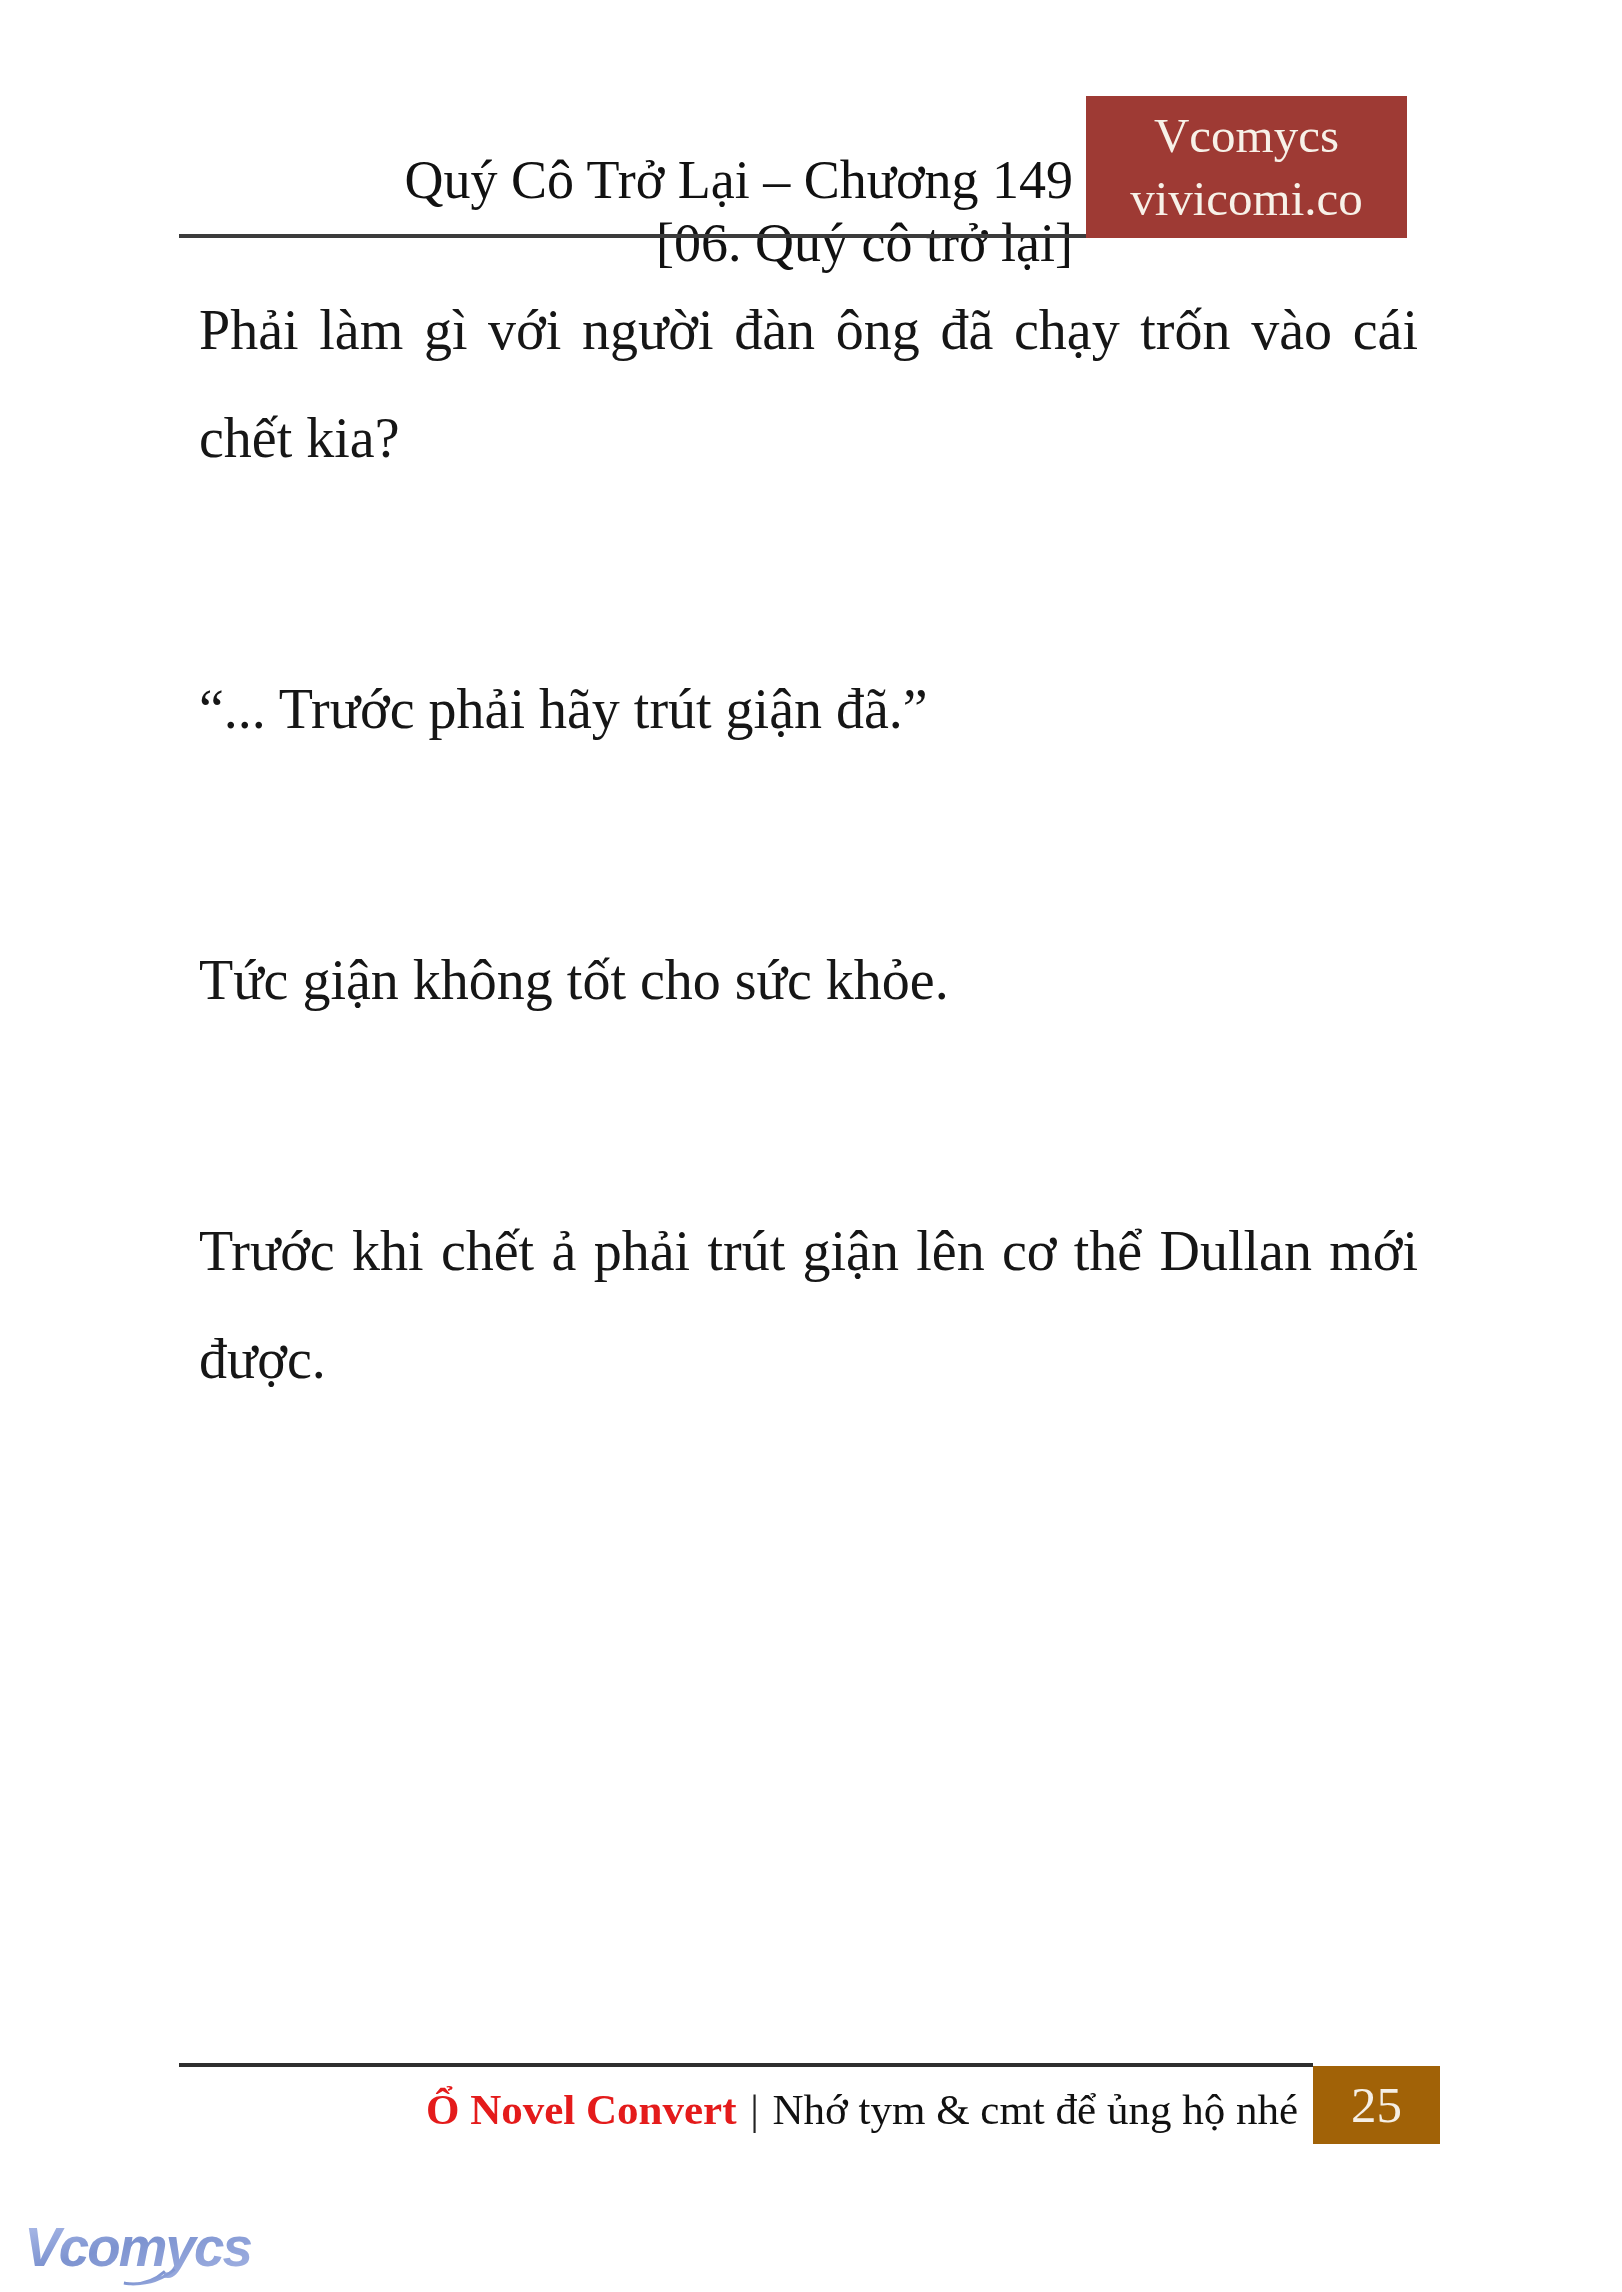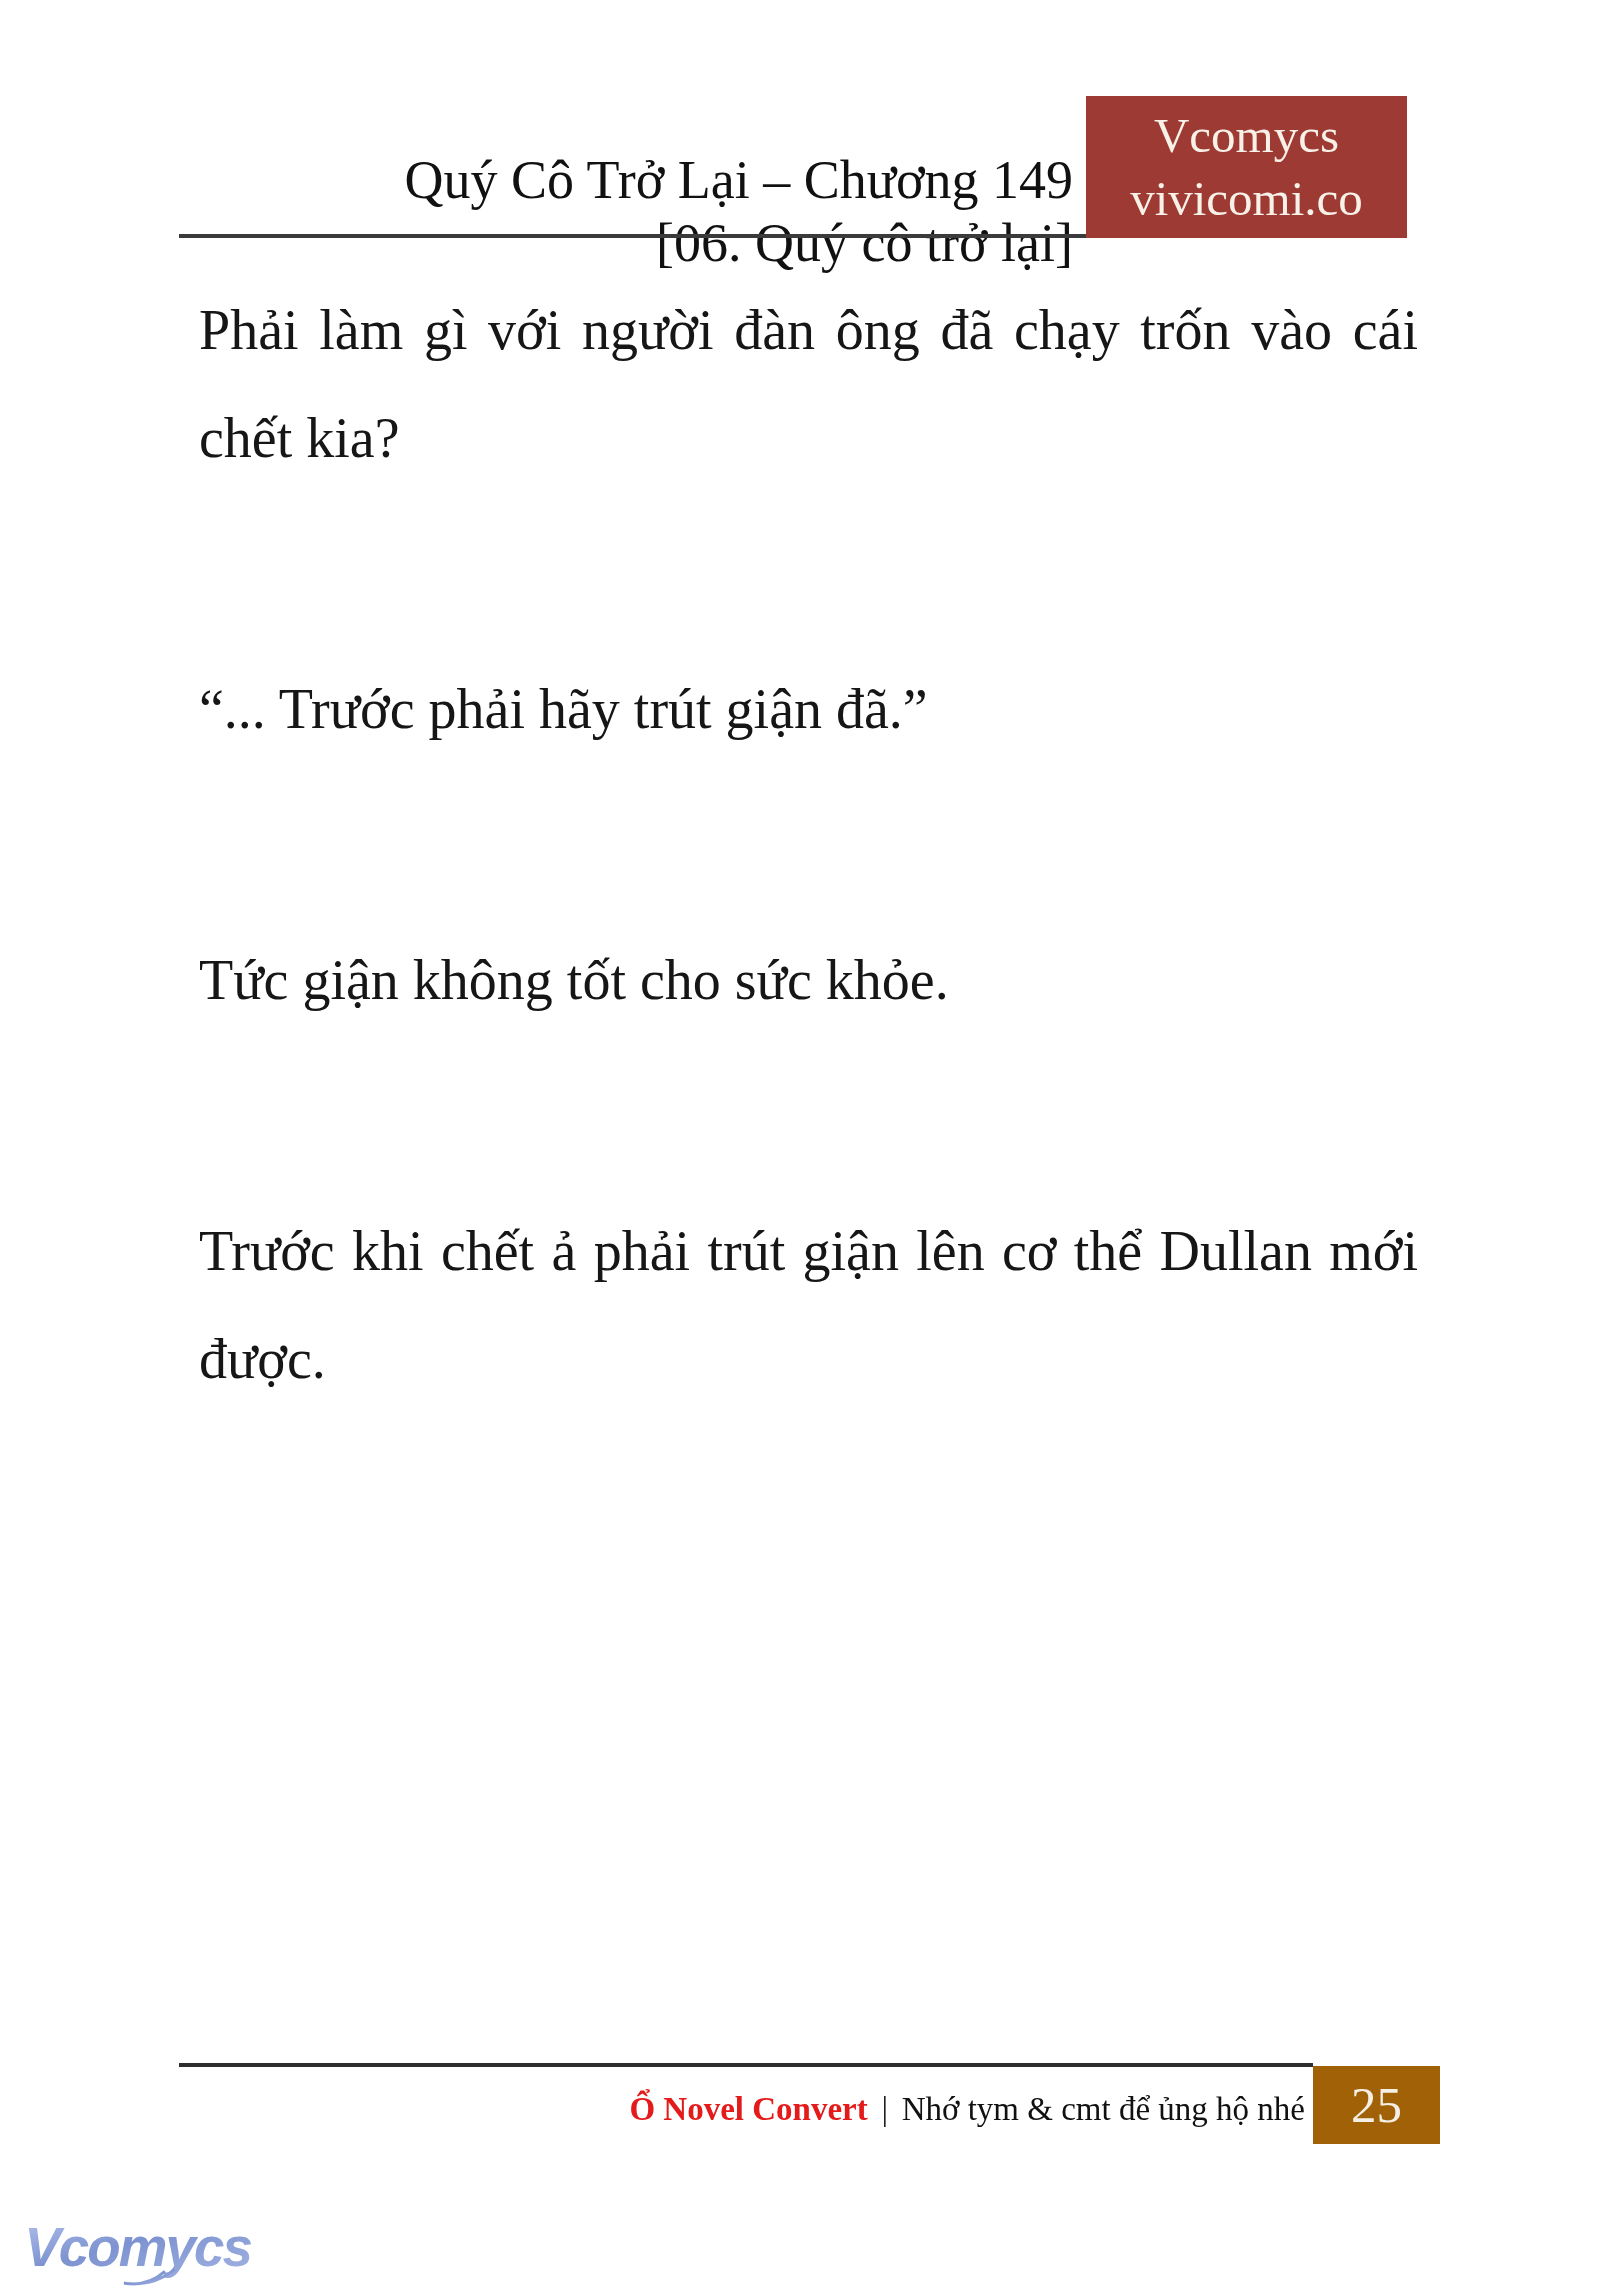--- a/index.html
+++ b/index.html
@@ -71,25 +71,25 @@
   .footer-rule {
     position: absolute;
     left: 179px;
     top: 2063px;
     width: 1134px;
     height: 3.9px;
     background: #2e2e2e;
   }
   .footer-text {
     position: absolute;
-    left: 179px;
+    left: 172px;
     top: 2074px;
     width: 1126px;
     text-align: right;
-    font-size: 33px;
+    font-size: 43px;
     line-height: 71px;
     white-space: nowrap;
     color: #111111;
   }
   .footer-brand {
     color: #e41b1b;
     font-weight: bold;
   }
   .footer-sep { padding: 0 13.7px; color: #222222; }
   .page-number-box {

